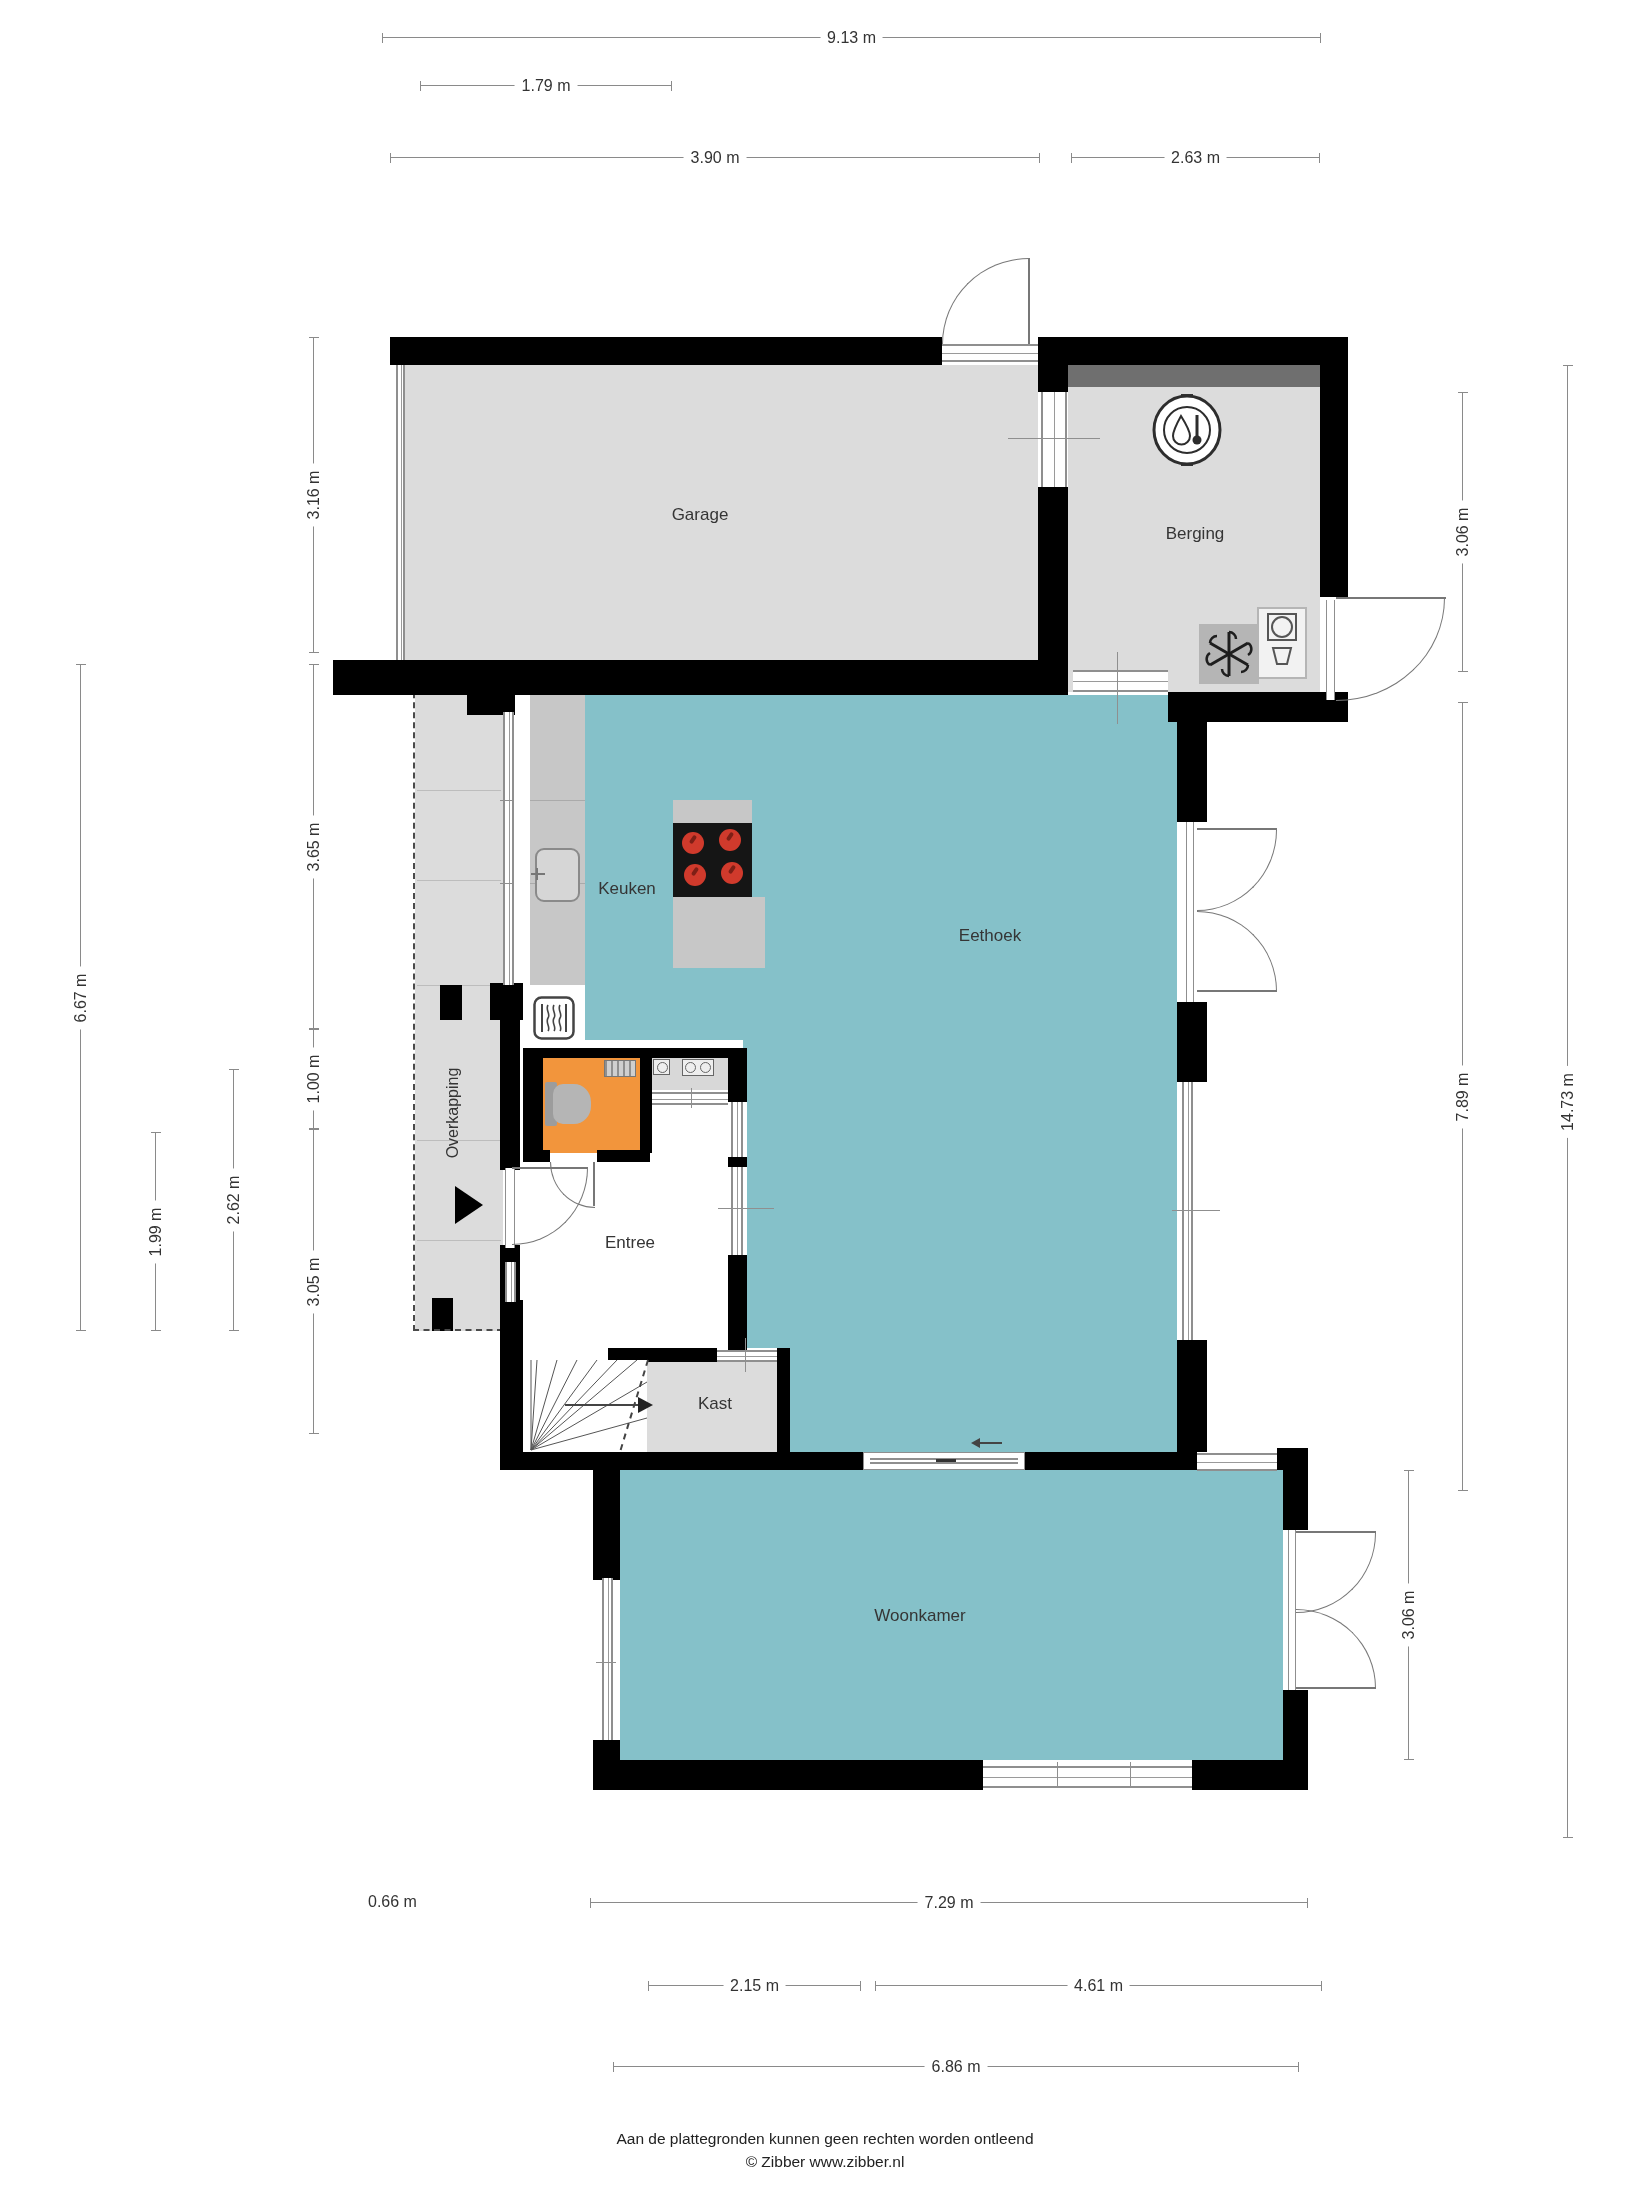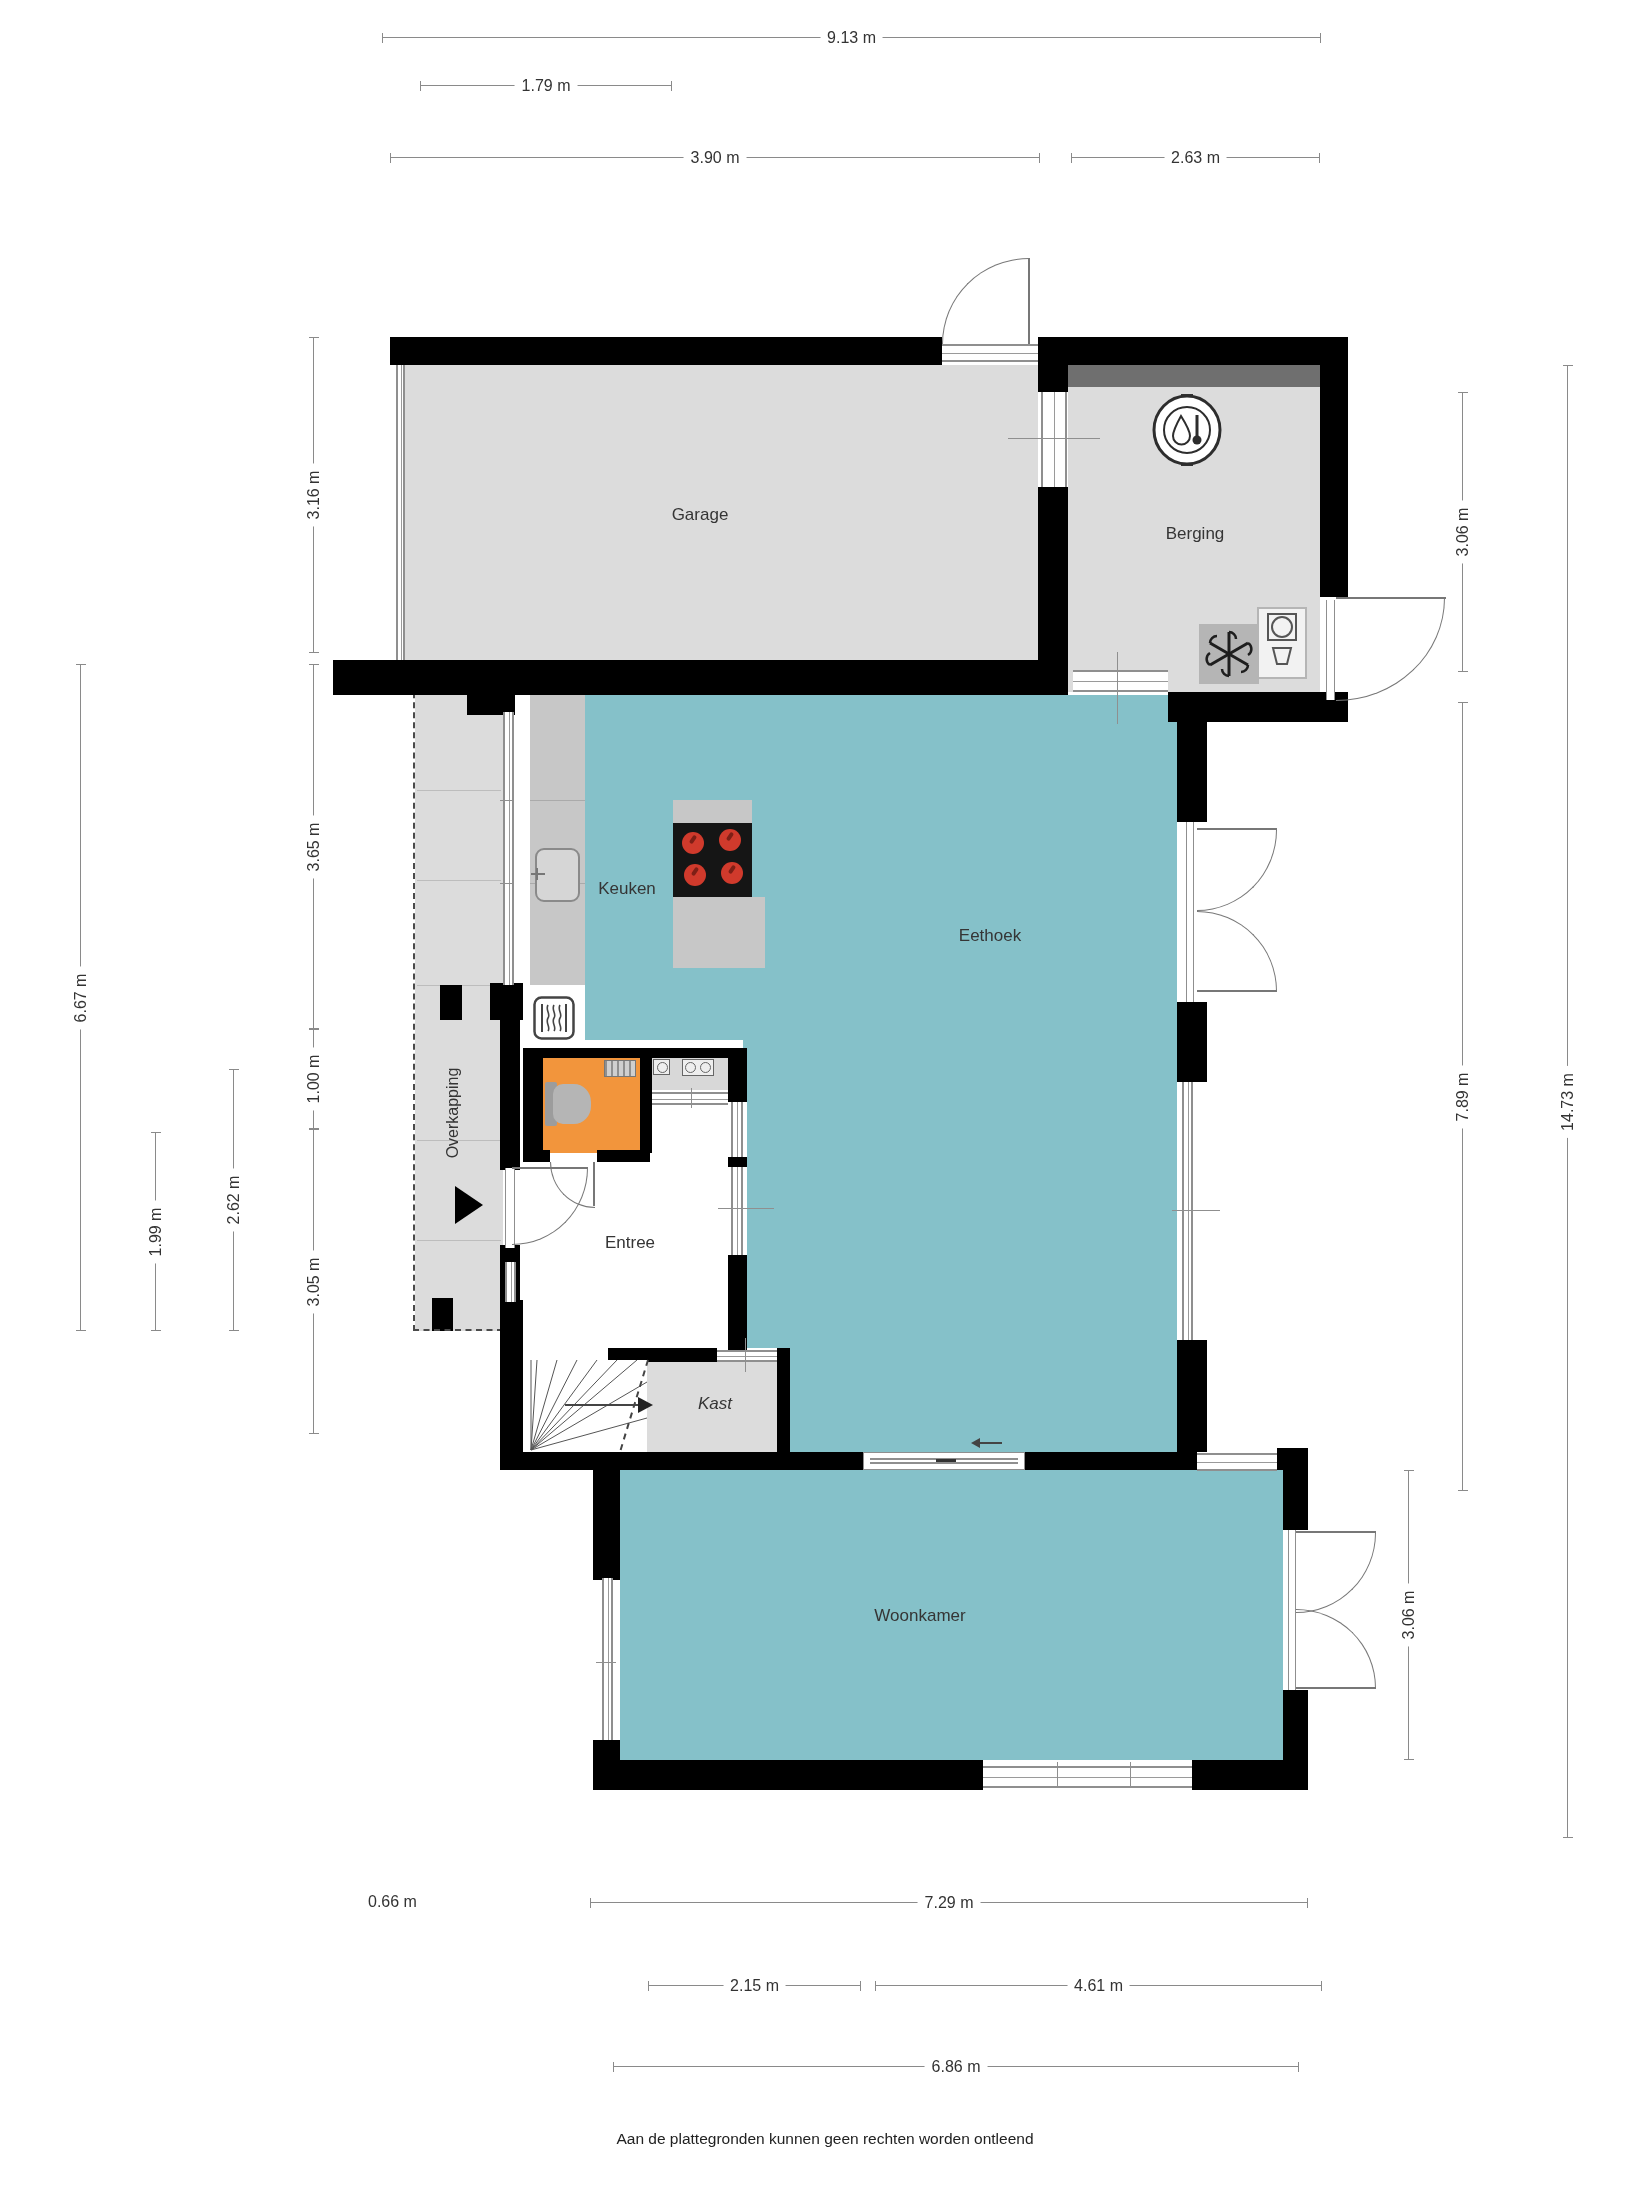--- a/index.html
+++ b/index.html
@@ -297,21 +297,21 @@
       <circle cx="26" cy="21" r="10" fill="none" stroke="#555" stroke-width="2"></circle>
       <path d="M17,42 h18 l-4,16 h-10 z" fill="none" stroke="#555" stroke-width="2"></path>
     </svg>
   </div>
 
   <div class="room-label" style="left:700px;top:515px;">Garage</div>
   <div class="room-label" style="left:1195px;top:534px;">Berging</div>
   <div class="room-label" style="left:627px;top:889px;">Keuken</div>
   <div class="room-label" style="left:990px;top:936px;">Eethoek</div>
   <div class="room-label" style="left:630px;top:1243px;">Entree</div>
-  <div class="room-label" style="left:715px;top:1404px;font-style:italic;">Kast</div>
+  <div class="room-label" style="left:715px;top:1404px;">Kast</div>
   <div class="room-label" style="left:920px;top:1616px;">Woonkamer</div>
   <div class="room-label rot" style="left:453px;top:1113px;font-size:16px;">Overkapping</div>
 
   <div class="dimh" style="left:382px;top:37px;width:939px;">
       <span>9.13 m</span>
     </div>
   <div class="dimh" style="left:420px;top:85px;width:252px;">
       <span>1.79 m</span>
     </div>
   <div class="dimh" style="left:390px;top:157px;width:650px;">
@@ -364,14 +364,15 @@
       <span>2.15 m</span>
     </div>
   <div class="dimh" style="left:875px;top:1985px;width:447px;">
       <span>4.61 m</span>
     </div>
   <div class="dimh" style="left:613px;top:2066px;width:686px;">
       <span>6.86 m</span>
     </div>
 
   <div class="footer" style="top:2130px;">Aan de plattegronden kunnen geen rechten worden ontleend</div>
+  <div class="footer" style="top:2153px;">© Zibber www.zibber.nl</div>
 
 </div>
 
 </body></html>

